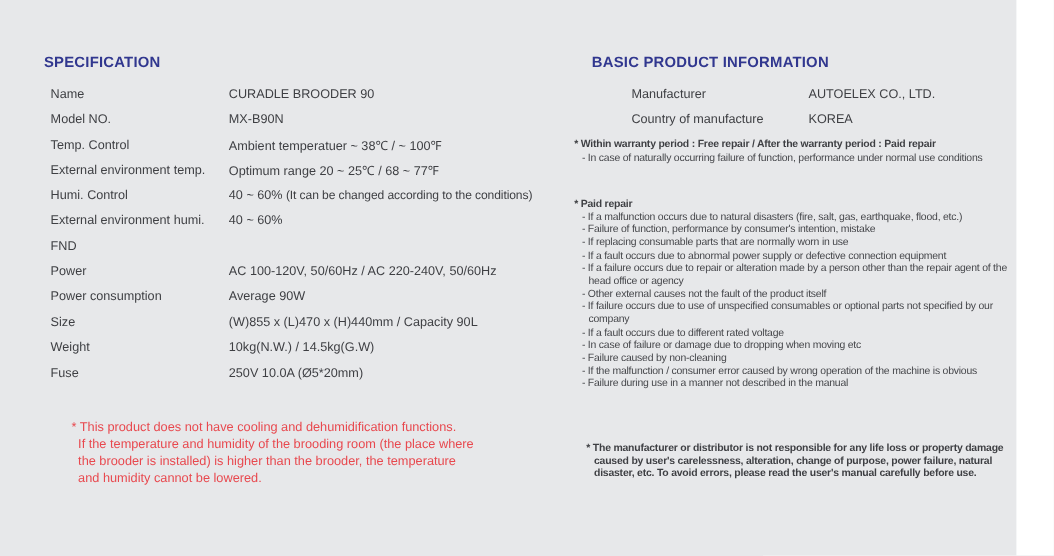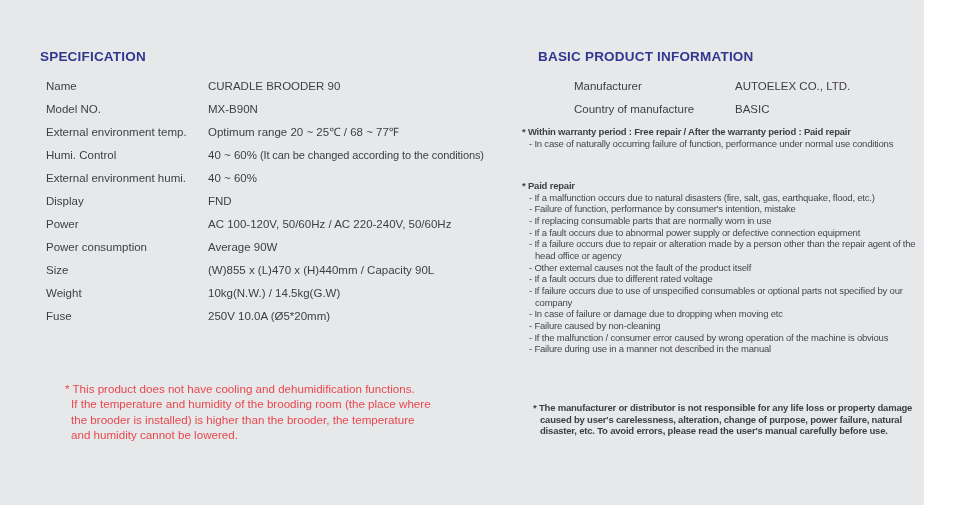--- a/index.html
+++ b/index.html
@@ -63,35 +63,38 @@
   <div class="kv" id="spec-table">
     <div class="row">
       <div class="label">Name</div>
       <div class="value">CURADLE BROODER 90</div>
     </div>
     <div class="row">
       <div class="label">Model NO.</div>
       <div class="value">MX-B90N</div>
     </div>
     <div class="row">
+      <div class="label">Temp. Control</div>
+      <div class="value">Ambient temperatuer ~ 38℃ / ~ 100℉</div>
+    </div>
+    <div class="row">
       <div class="label">External environment temp.</div>
       <div class="value">Optimum range 20 ~ 25℃ / 68 ~ 77℉</div>
     </div>
     <div class="row">
       <div class="label">Humi. Control</div>
       <div class="value">
         <span>40 ~ 60%</span><span class="vsmall">(It can be changed according to the conditions)</span>
       </div>
     </div>
     <div class="row">
       <div class="label">External environment humi.</div>
       <div class="value">40 ~ 60%</div>
     </div>
     <div class="row">
-      <div class="label">Display</div>
       <div class="value">FND</div>
     </div>
     <div class="row">
       <div class="label">Power</div>
       <div class="value">AC 100-120V, 50/60Hz / AC 220-240V, 50/60Hz</div>
     </div>
     <div class="row">
       <div class="label">Power consumption</div>
       <div class="value">Average 90W</div>
     </div>
@@ -118,39 +121,39 @@
 
   <h2 class="sec-title" id="info-title">BASIC PRODUCT INFORMATION</h2>
 
   <div class="kv" id="info-table">
     <div class="row">
       <div class="label">Manufacturer</div>
       <div class="value">AUTOELEX CO., LTD.</div>
     </div>
     <div class="row">
       <div class="label">Country of manufacture</div>
-      <div class="value">BASIC</div>
+      <div class="value">KOREA</div>
     </div>
   </div>
 
   <div class="note" id="warranty-note">
     <div class="head">* Within warranty period : Free repair / After the warranty period : Paid repair</div>
     <div class="ditem">- In case of naturally occurring failure of function, performance under normal use conditions</div>
   </div>
 
   <div class="note" id="paid-repair-note">
     <div class="head">* Paid repair</div>
     <div class="ditem">- If a malfunction occurs due to natural disasters (fire, salt, gas, earthquake, flood, etc.)</div>
     <div class="ditem">- Failure of function, performance by consumer's intention, mistake</div>
     <div class="ditem">- If replacing consumable parts that are normally worn in use</div>
     <div class="ditem">- If a fault occurs due to abnormal power supply or defective connection equipment</div>
     <div class="ditem">- If a failure occurs due to repair or alteration made by a person other than the repair agent of the head office or agency</div>
     <div class="ditem">- Other external causes not the fault of the product itself</div>
+    <div class="ditem">- If failure occurs due to use of unspecified consumables or optional parts not specified by our company</div>
     <div class="ditem">- If a fault occurs due to different rated voltage</div>
-    <div class="ditem">- If failure occurs due to use of unspecified consumables or optional parts not specified by our company</div>
     <div class="ditem">- In case of failure or damage due to dropping when moving etc</div>
     <div class="ditem">- Failure caused by non-cleaning</div>
     <div class="ditem">- If the malfunction / consumer error caused by wrong operation of the machine is obvious</div>
     <div class="ditem">- Failure during use in a manner not described in the manual</div>
   </div>
 
   <div class="note" id="disclaimer-note">* The manufacturer or distributor is not responsible for any life loss or property damage caused by user's carelessness, alteration, change of purpose, power failure, natural disaster, etc. To avoid errors, please read the user's manual carefully before use.</div>
 
 </div>
 

